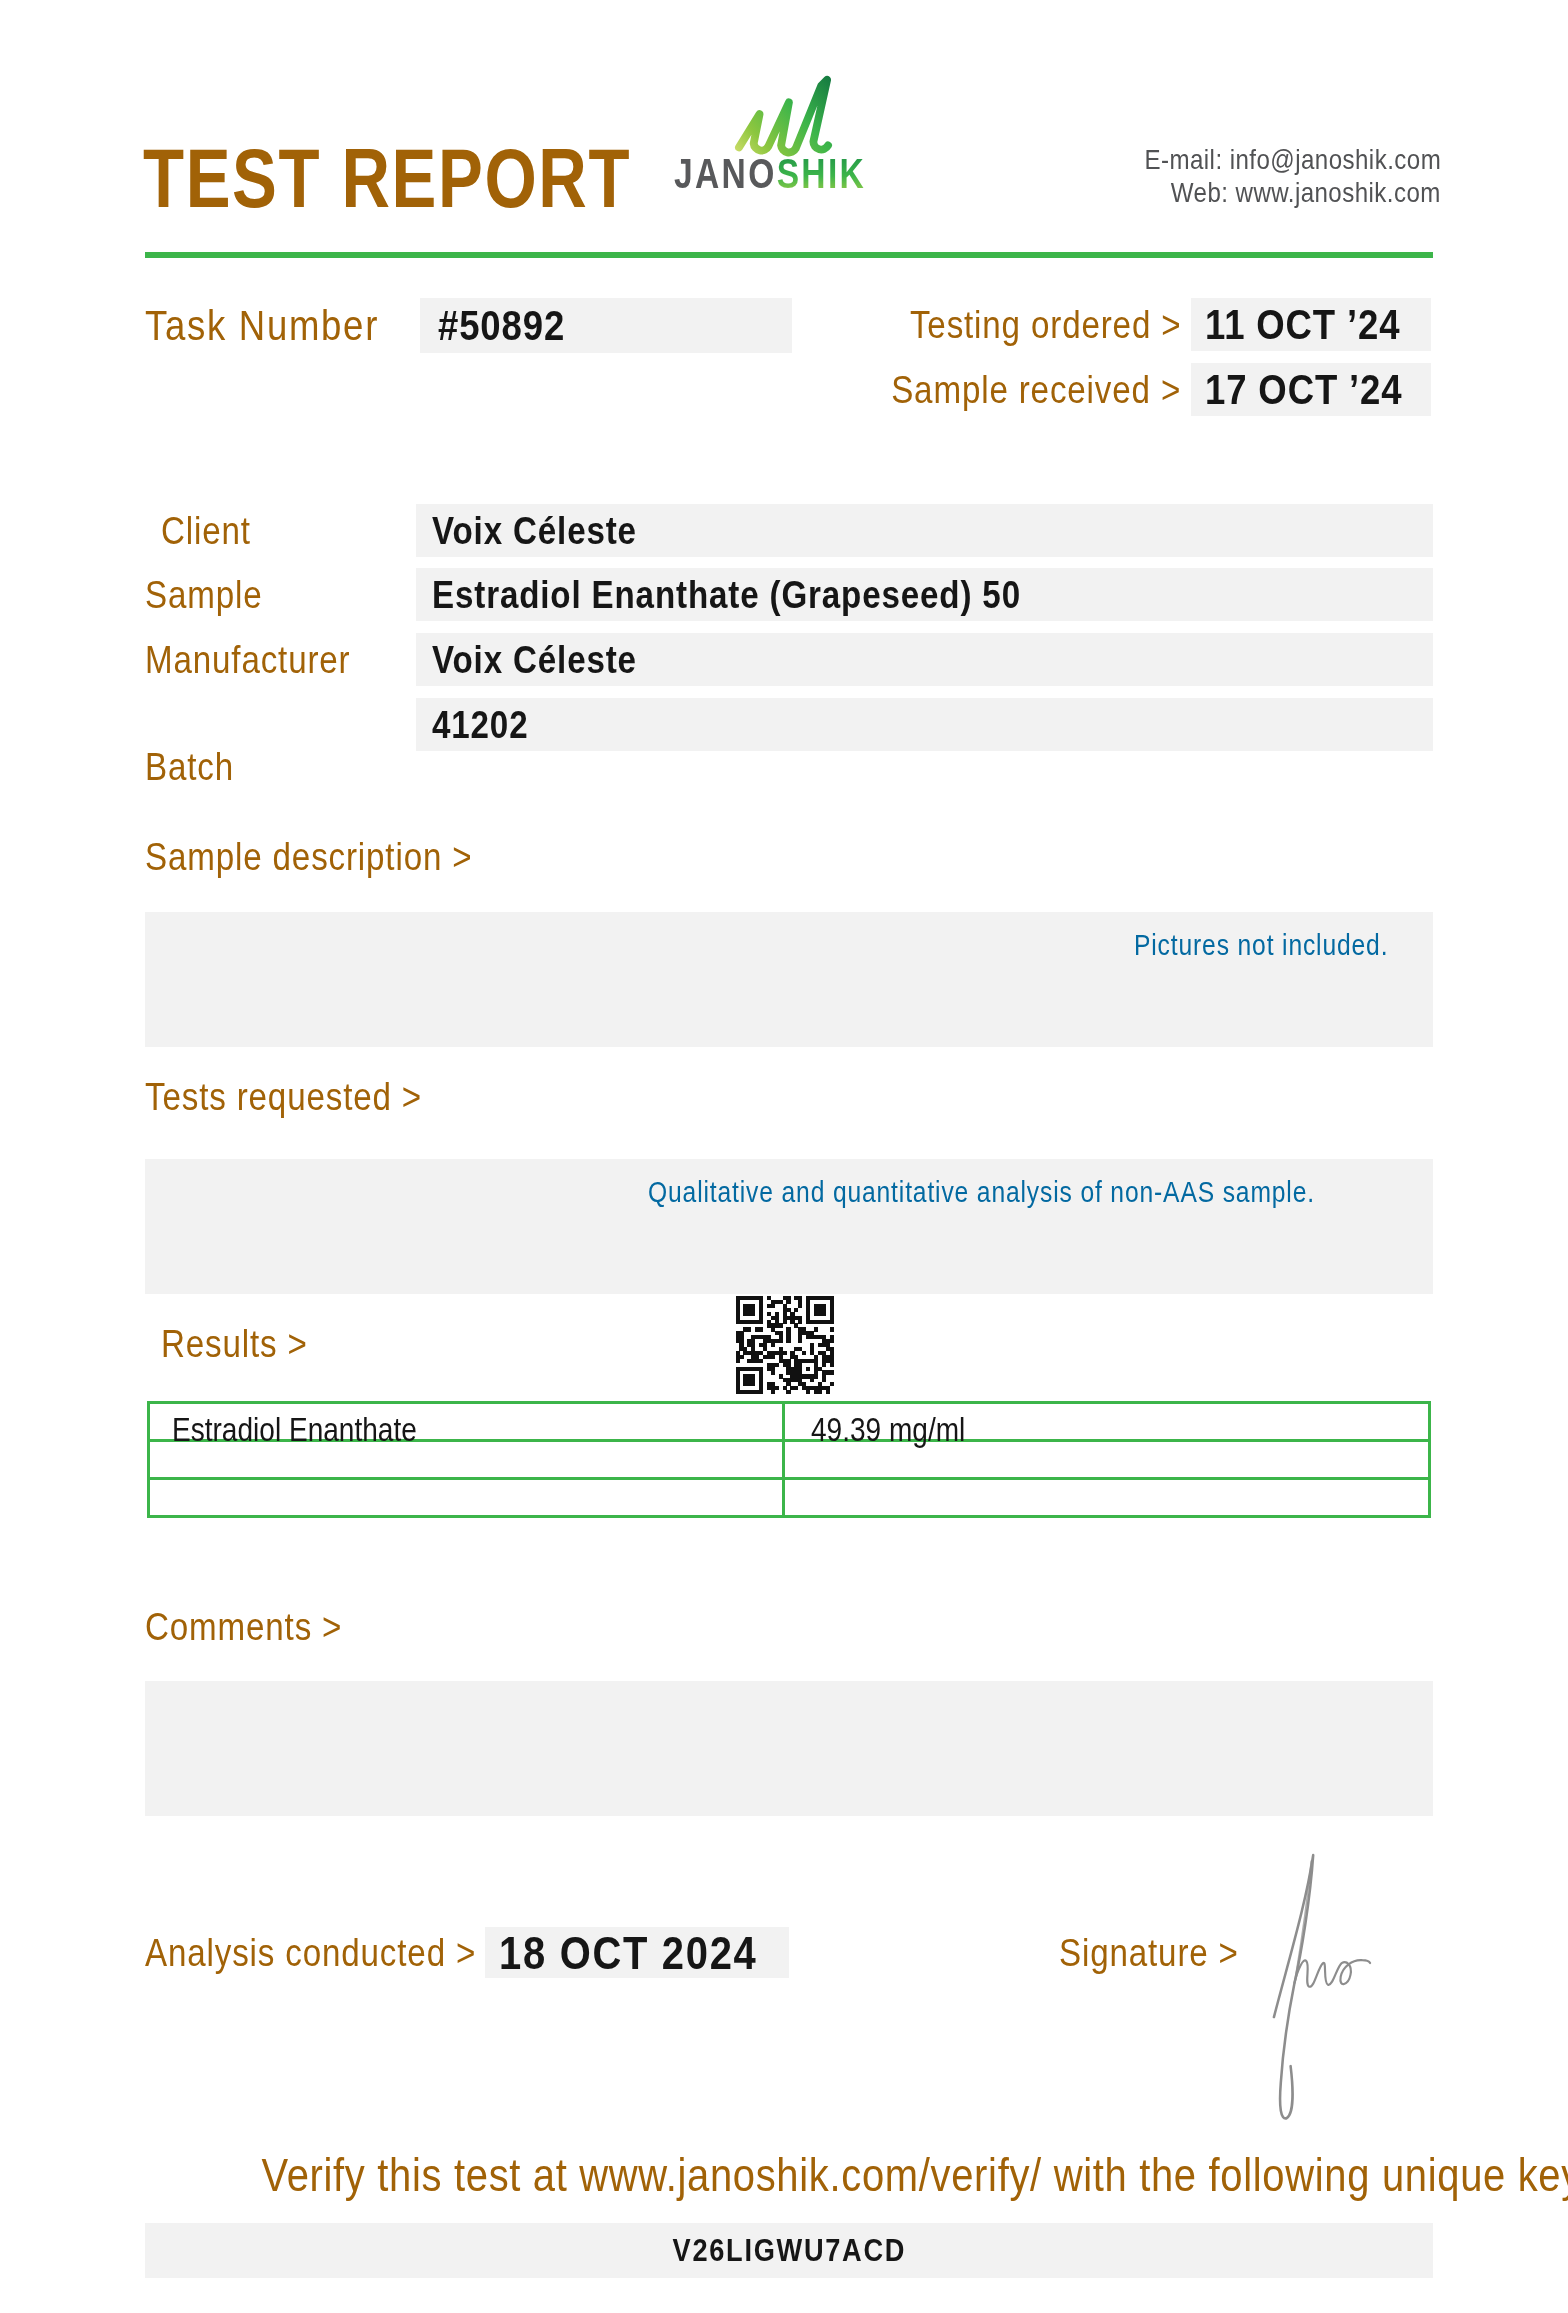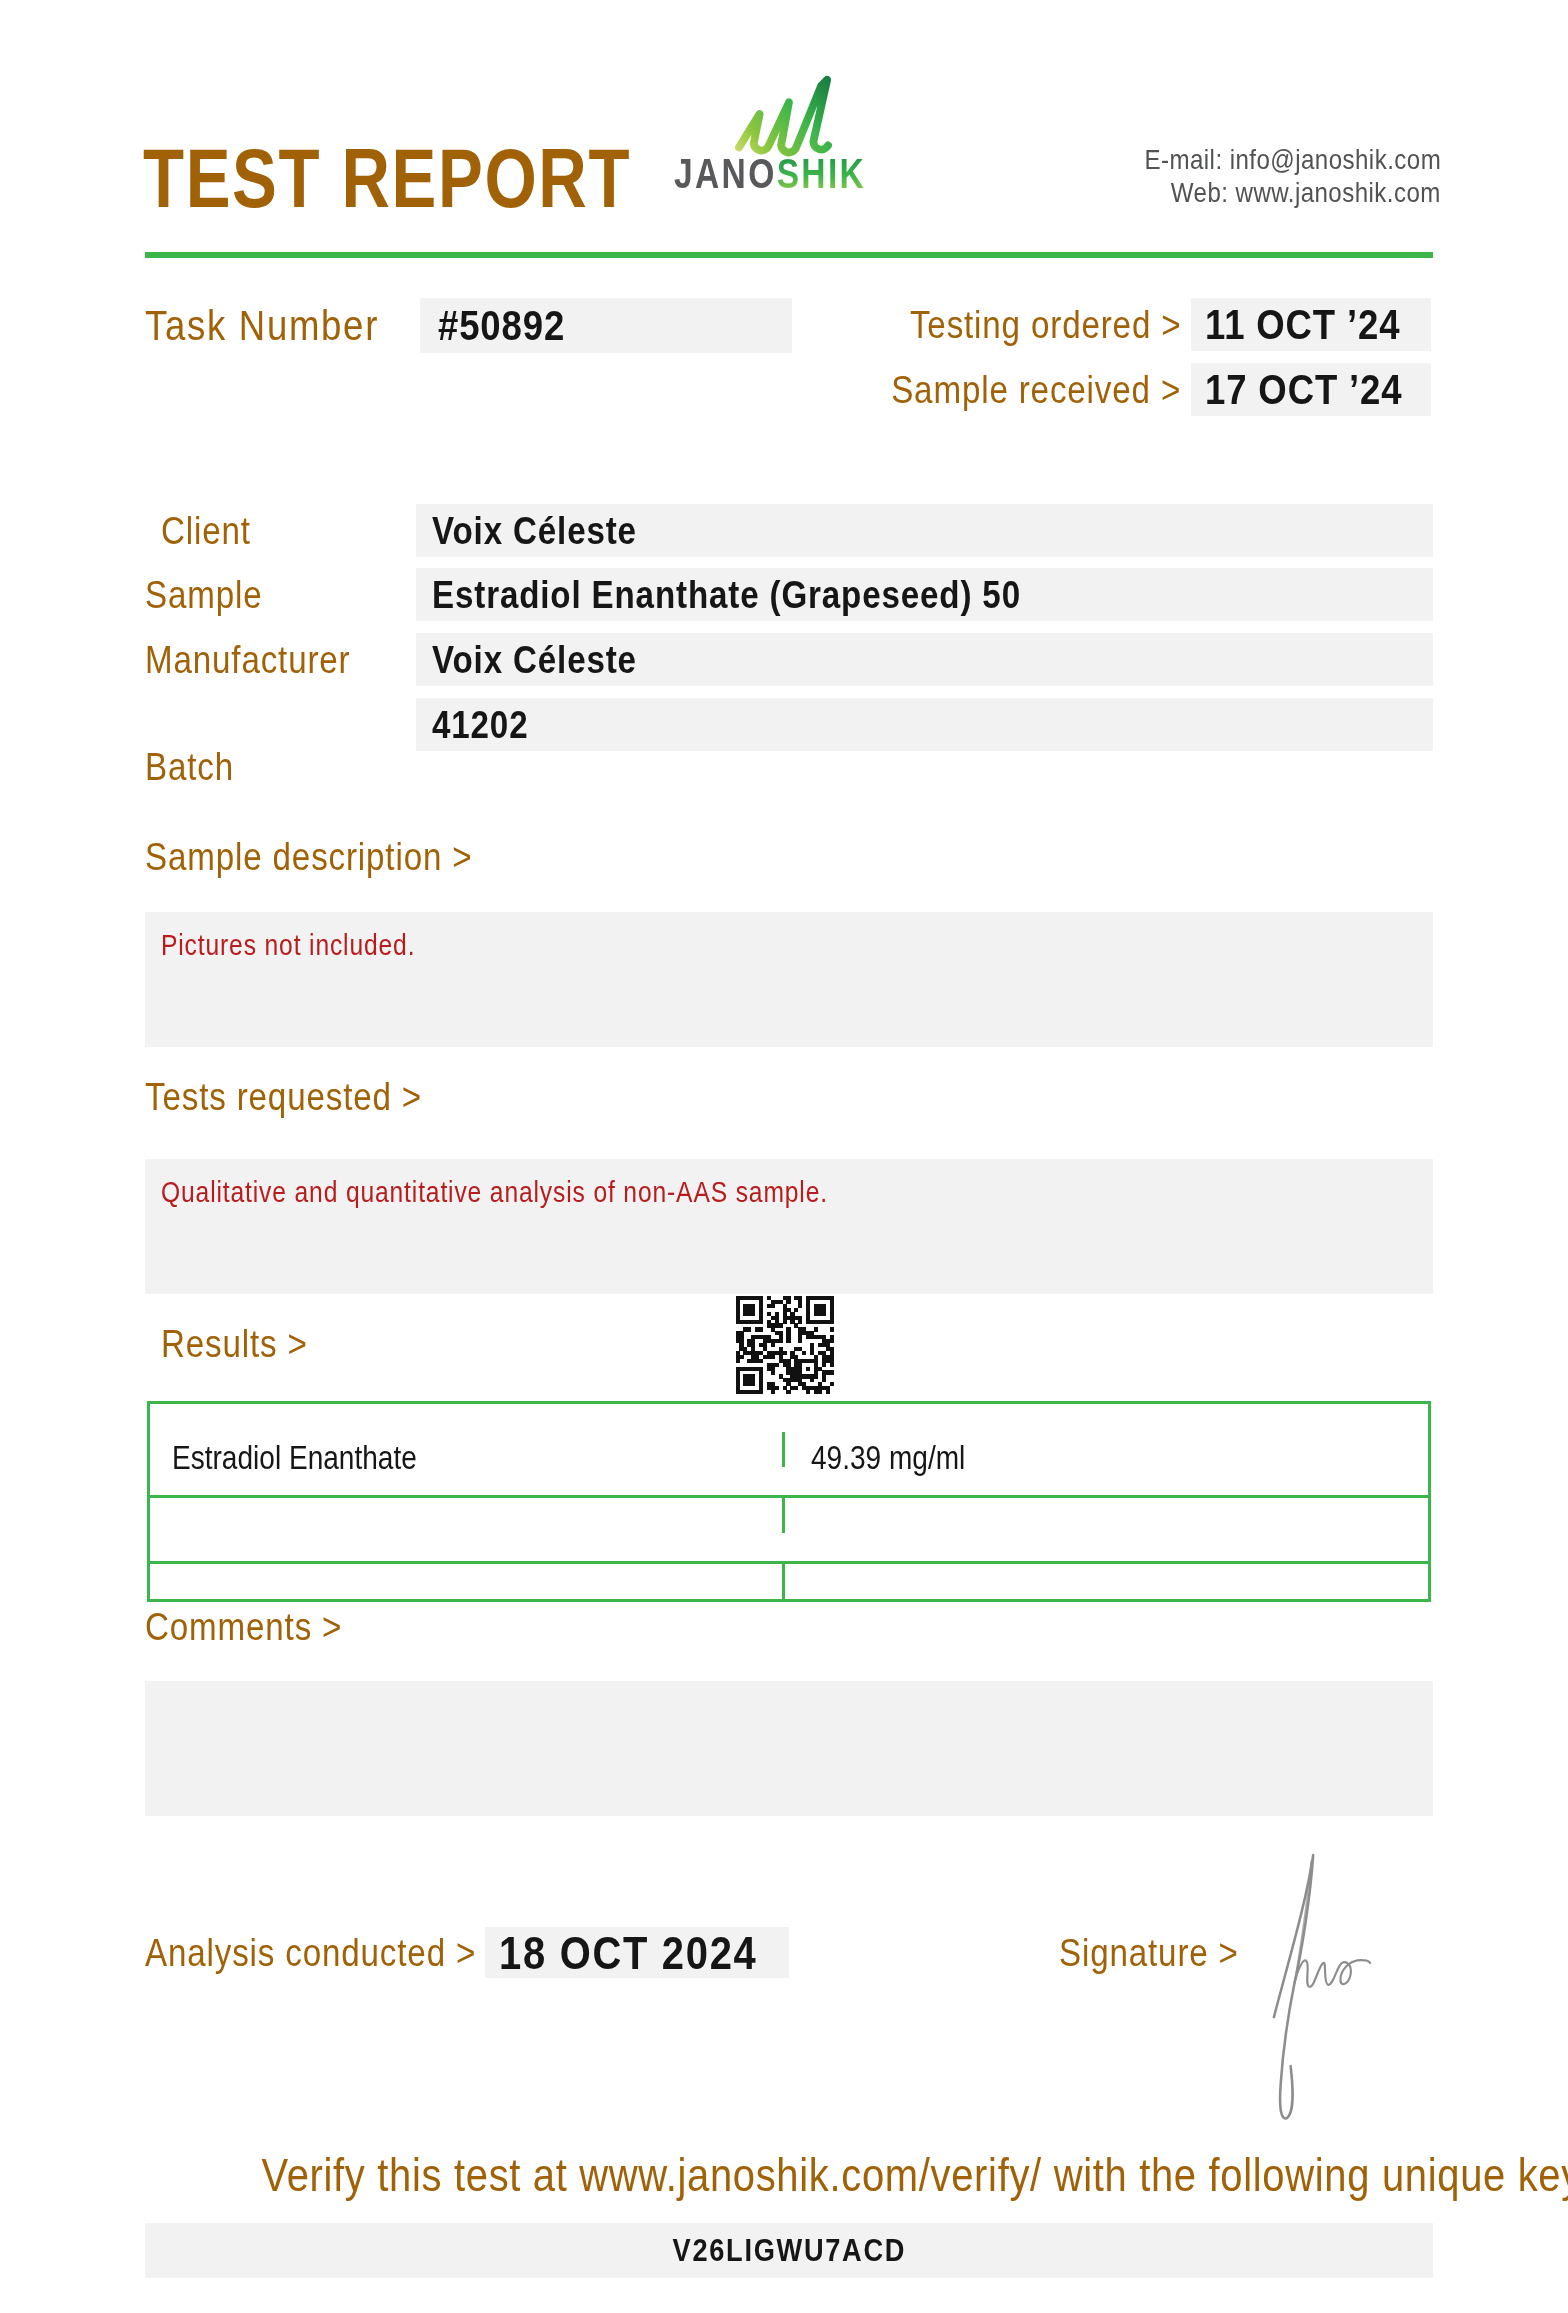--- a/index.html
+++ b/index.html
@@ -40,27 +40,27 @@
   .date-box .val{padding-left:13.7px;line-height:53px;}
 
   
   .info-label{left:145px;font-size:39px;line-height:53px;letter-spacing:1px;}
   .info-box{left:416px;width:1017px;height:53px;}
   .info-box .val{font-size:39px;line-height:53px;padding-left:15.7px;}
 
   
   .h{left:145px;font-size:39px;line-height:47px;letter-spacing:1px;}
   .bigbox{left:145px;width:1288px;height:135px;}
-  .boxtext{display:block;padding:15.7px 0 0 15.7px;font-size:29px;line-height:35px;letter-spacing:1px;color:#b91c1c;}
+  .boxtext{display:block;padding:15.7px 0 0 15.7px;font-size:29px;line-height:35px;letter-spacing:1px;color:#0369a1;text-align:right;}
 
   .qr{left:733px;top:1296px;width:103px;height:98px;}
 
   
   .rtable{left:147px;top:1401px;width:1278px;border:3.9px solid #3cb54a;background:#fff;}
-  .trow{display:flex;height:35px;border-top:3.9px solid #3cb54a;margin-top:28px;}
+  .trow{display:flex;height:35px;border-top:3.9px solid #3cb54a;}
   .trow:first-child{border-top:0;}
   .tcell{line-height:51px;font-size:33px;color:#161616;}
   .tc1{width:635px;border-right:3.9px solid #3cb54a;padding-left:21.6px;box-sizing:border-box;}
   .tc2{flex:1;padding-left:25.5px;}
 
   
   .analysis-label{left:145px;top:1927px;font-size:39px;line-height:51px;letter-spacing:1px;}
   .analysis-box{left:485px;top:1927px;width:304px;height:51px;}
   .analysis-box .val{font-size:47px;line-height:51px;letter-spacing:2px;padding-left:13.7px;}
   .signature-label{left:1059px;top:1927px;font-size:39px;line-height:51px;letter-spacing:1px;}

